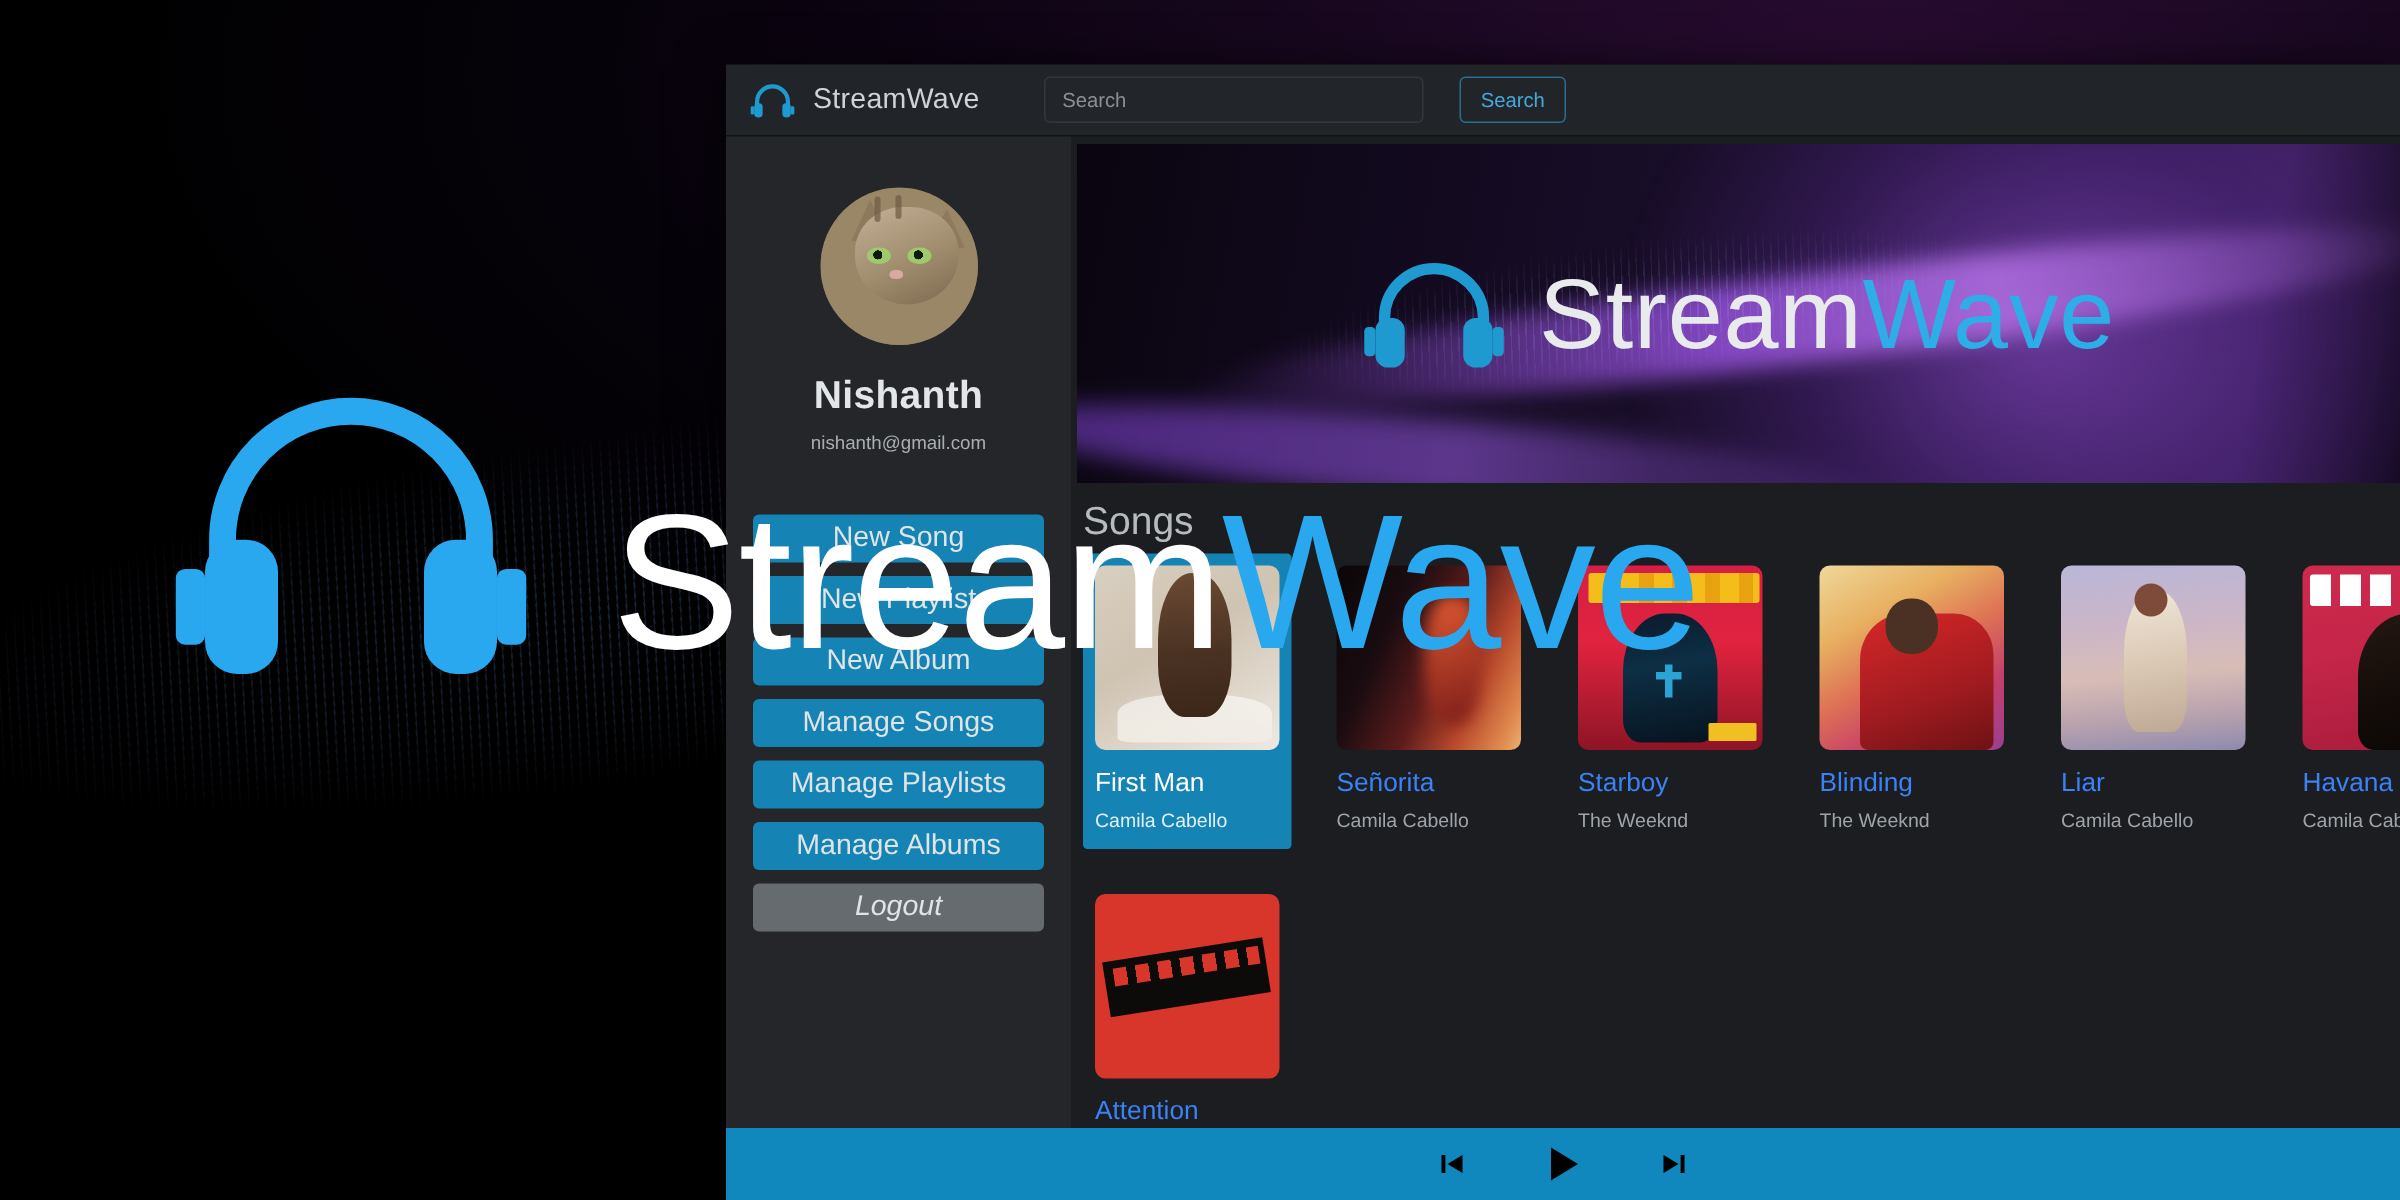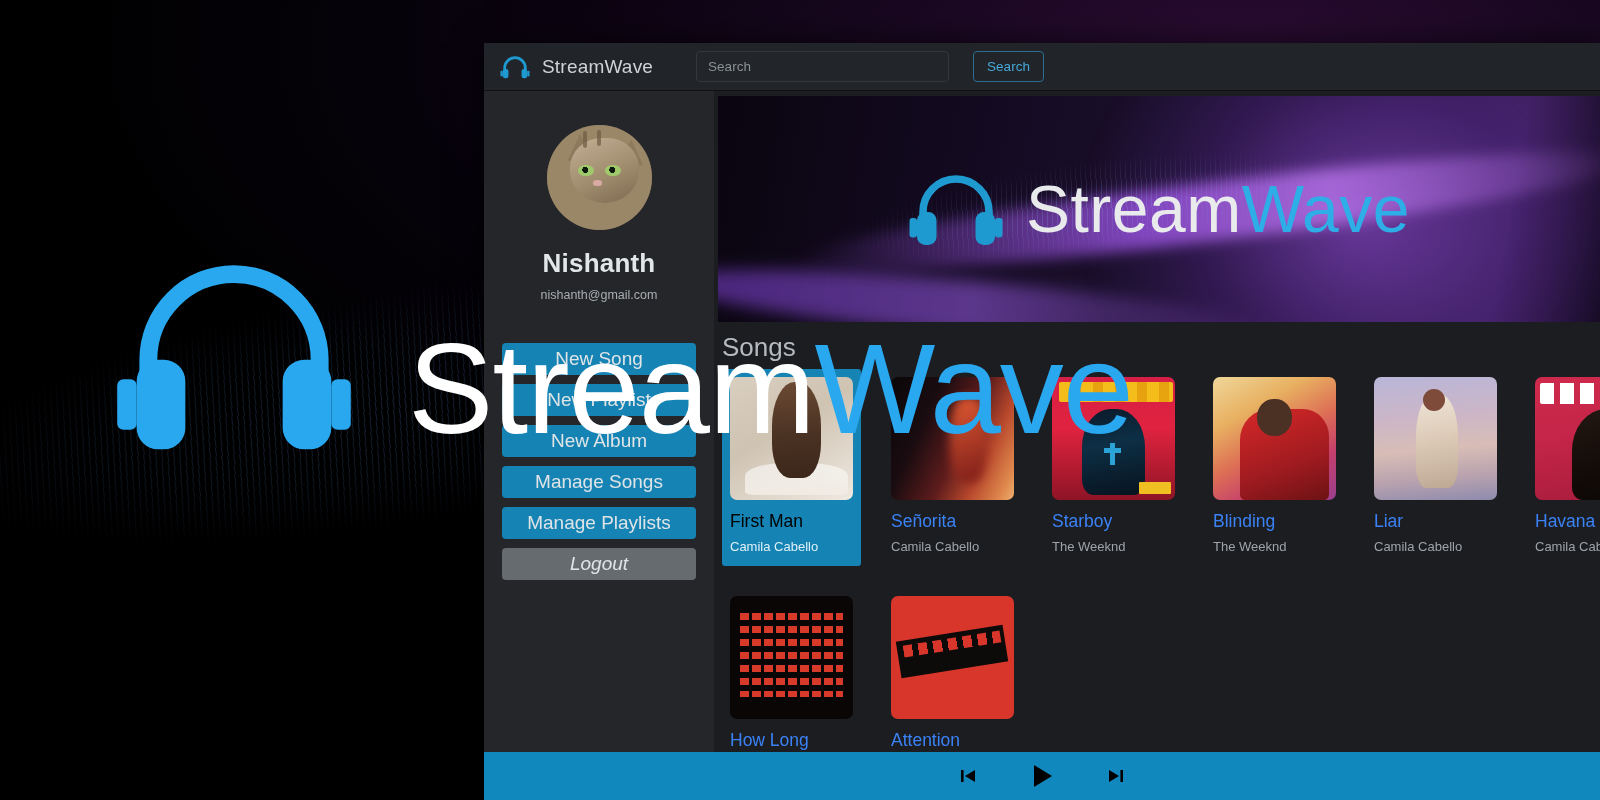--- a/index.html
+++ b/index.html
@@ -143,21 +143,21 @@
 
   .songs-row{display:flex;gap:22px;padding-left:8px;align-items:flex-start;}
   .song-card{
     width:139px;flex:0 0 139px;padding:8px 8px 12px;border-radius:3px;
     background:transparent;cursor:pointer;
   }
   .song-card.selected{background:#1583b4;}
   .cover{width:123px;height:123px;border-radius:7px;overflow:hidden;position:relative;background:#2b2b2b;}
   .song-name{color:#3b82f6;font-size:17.5px;margin-top:11px;white-space:nowrap;overflow:visible;}
   .song-artist{color:#9ea4a9;font-size:13px;margin-top:7px;white-space:nowrap;}
-  .song-card.selected .song-name{color:#000000;}
+  .song-card.selected .song-name{color:#ffffff;}
   .song-card.selected .song-artist{color:#dff0f8;}
 
   
   .cv-firstman{background:linear-gradient(150deg,#d9cfc0 0%,#cfc3b2 42%,#efe9e1 100%);}
   .cv-firstman:after{content:"";position:absolute;left:34%;top:4%;width:40%;height:78%;
     background:linear-gradient(175deg,#6b4a33 0%,#4a3223 55%,#3b2619 100%);
     border-radius:46% 46% 36% 36%;filter:blur(.4px);}
   .cv-firstman:before{content:"";position:absolute;left:12%;bottom:4%;width:84%;height:26%;
     background:linear-gradient(180deg,rgba(255,255,255,.55),rgba(240,236,228,.95));border-radius:40% 40% 10% 10%;}
 
@@ -269,20 +269,21 @@
           <div class="nose"></div>
         </div>
         <div class="user-name">Nishanth</div>
         <div class="user-email">nishanth@gmail.com</div>
         <div class="side-actions">
           <button class="side-btn">New Song</button>
           <button class="side-btn">New Playlist</button>
           <button class="side-btn">New Album</button>
           <button class="side-btn">Manage Songs</button>
           <button class="side-btn">Manage Playlists</button>
+          <button class="side-btn">Manage Albums</button>
           <button class="side-btn logout">Logout</button>
         </div>
       </div>
 
       <div class="content">
 
         <div class="banner">
           <div class="glow"></div>
           <div class="swoosh"></div>
           <div class="swoosh2"></div>
@@ -338,26 +339,20 @@
             <div class="cover cv-havana">
               <span class="hv-title"></span>
                 <span class="hv-hair"></span>
             </div>
             <div class="song-name">Havana</div>
             <div class="song-artist">Camila Cabello</div>
           </div>
         </div>
 
         <div class="songs-row" style="margin-top:22px;">
-          <div class="song-card">
-            <div class="cover cv-howlong">
-              <span class="hl-txt"></span>
-            </div>
-            <div class="song-name">How Long</div>
-          </div>
           <div class="song-card">
             <div class="cover cv-attention">
               <span class="at-band"></span>
                 <span class="at-band2"></span>
             </div>
             <div class="song-name">Attention</div>
           </div>
         </div>
 
       </div>

